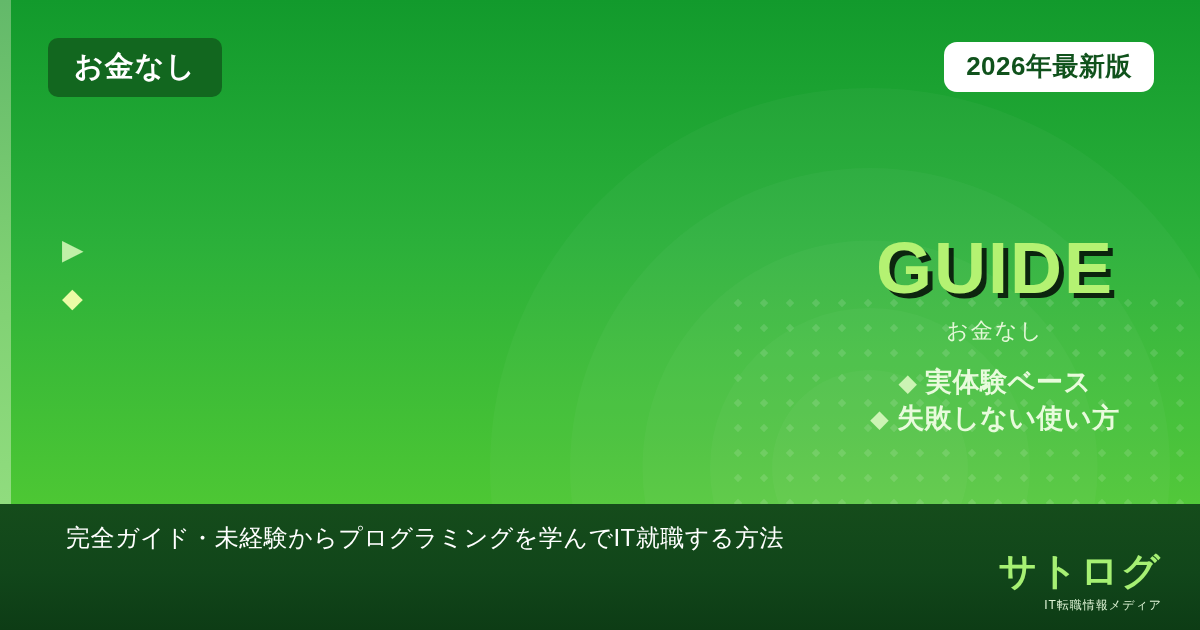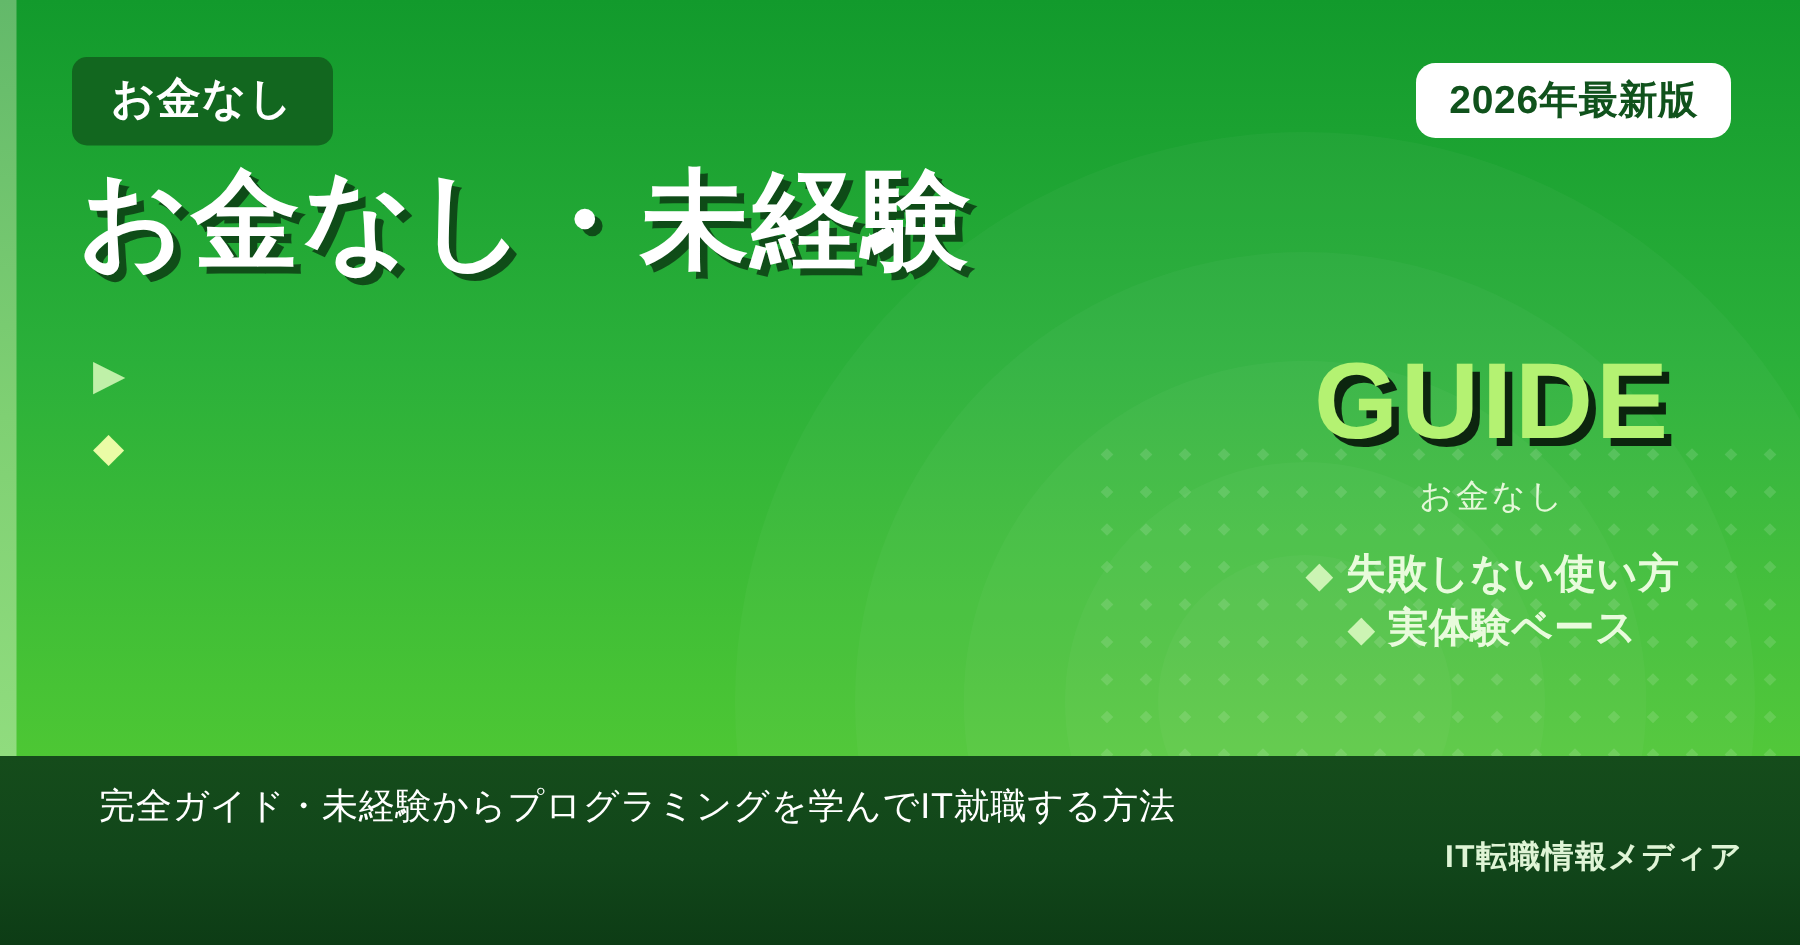--- a/index.html
+++ b/index.html
@@ -236,22 +236,22 @@
   }
   .brand-name {
     color: #A6F073;
     font-size: 38px;
     font-weight: bold;
     letter-spacing: 2px;
     line-height: 1;
   }
   .brand-sub {
     color: #DFF4D6;
-    font-size: 21px;
-    font-weight: bold;
+    font-size: 12px;
+    font-weight: normal;
     letter-spacing: 1px;
     line-height: 1;
     margin-top: 9px;
   }
 </style>
 </head>
 <body>
 
 <div class="canvas">
 
@@ -429,46 +429,46 @@
         <span class="d" style="left: 416px; top: 200px;"></span>
         <span class="d" style="left: 442px; top: 200px;"></span>
       </div>
 
     <div class="accent-bar"></div>
 
     <div class="badge-guide">お金なし</div>
 
     <div class="badge-year">2026年最新版</div>
 
-    <div class="headline">お金なし・未経験</div>
 
     <div class="bullets">
       <div class="brow brow-1">
         <span class="glyph">▶</span>
       </div>
       <div class="brow brow-2">
         <span class="glyph">◆</span>
       </div>
     </div>
 
     <div class="guide-block">
       <div class="guide-word">GUIDE</div>
       <div class="guide-sub">お金なし</div>
       <div class="guide-points">
         <div class="gpt">
-          <span class="gd">◆</span><span>失敗しない使い方</span>
+          <span class="gd">◆</span><span>実体験ベース</span>
         </div>
         <div class="gpt">
-          <span class="gd">◆</span><span>実体験ベース</span>
+          <span class="gd">◆</span><span>失敗しない使い方</span>
         </div>
       </div>
     </div>
 
   </div>
 
   <div class="footer">
     <div class="footer-tagline">完全ガイド・未経験からプログラミングを学んでIT就職する方法</div>
     <div class="brand">
+      <div class="brand-name">サトログ</div>
       <div class="brand-sub">IT転職情報メディア</div>
     </div>
   </div>
 
 </div>
 
 </body></html>

